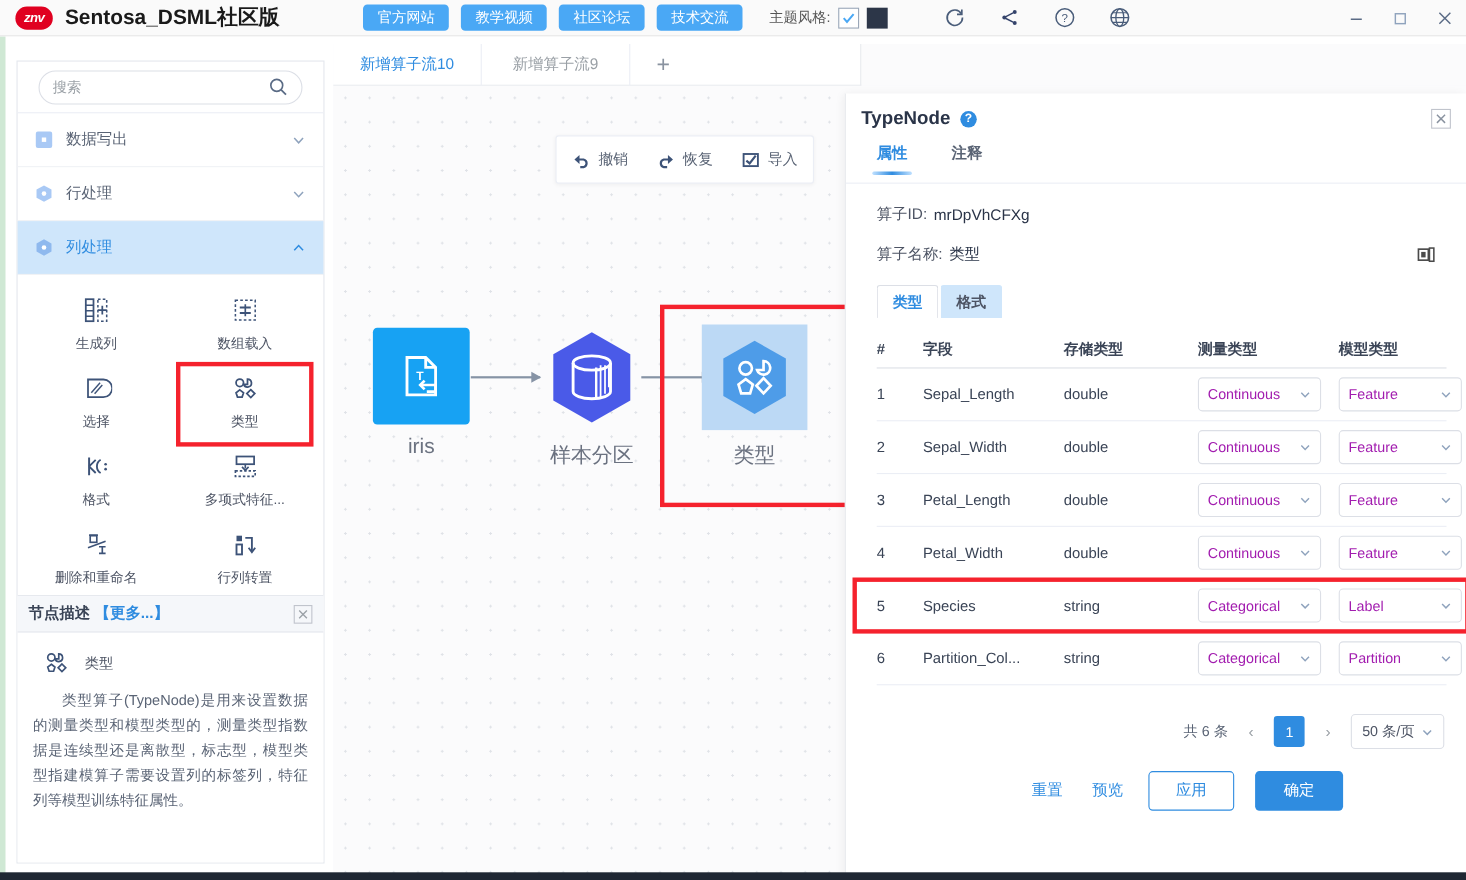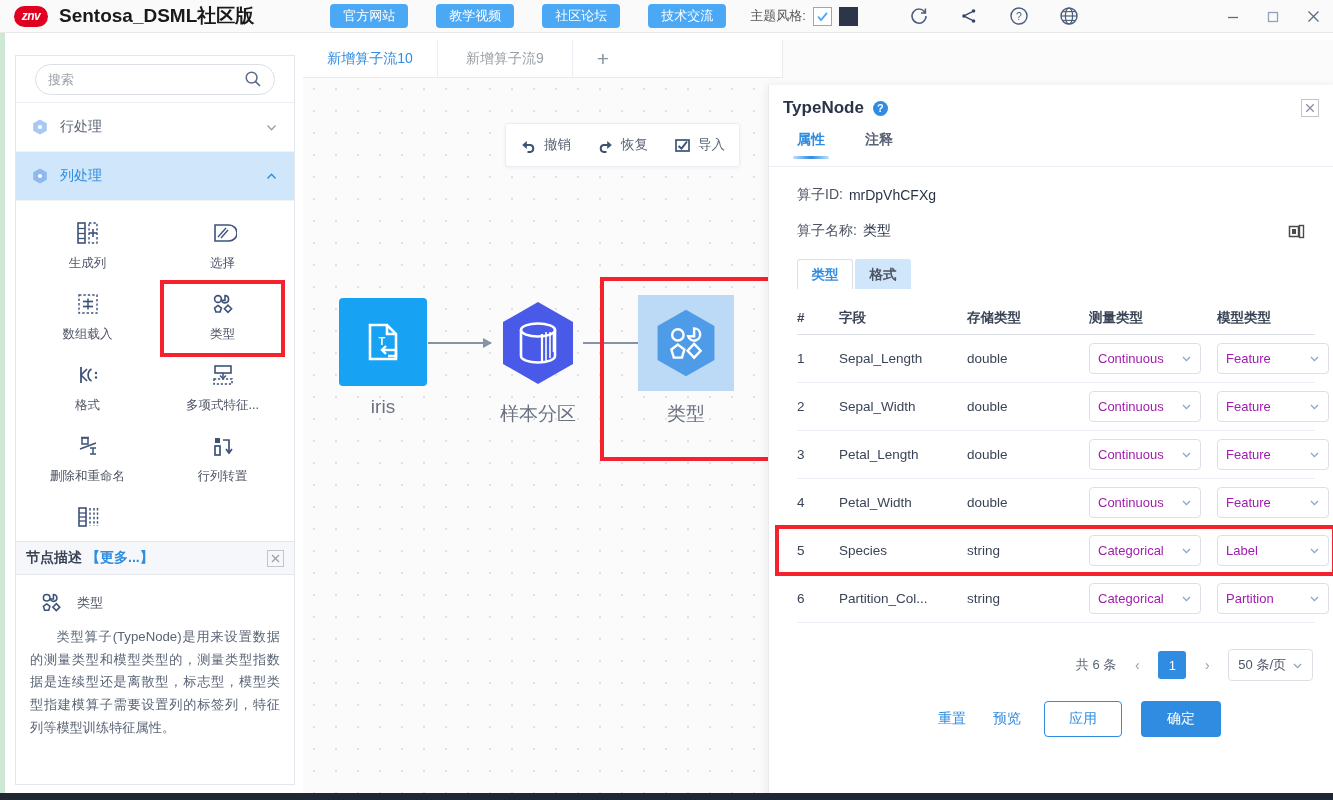--- a/index.html
+++ b/index.html
@@ -23,21 +23,21 @@
   .logo {
     width:34px; height:21px; border-radius:11px; background:#e00020;
     display:flex; align-items:center; justify-content:center;
     color:#fff; font-weight:bold; font-size:12px; font-style:italic;
     letter-spacing:-0.5px;
   }
   .app-title {
     margin-left:11px; font-size:19px; font-weight:bold; color:#1a1a1a;
     white-space:nowrap;
   }
-  .tb-btns { display:flex; align-items:flex-start; gap:28px; margin-left:76px; }
+  .tb-btns { display:flex; align-items:flex-start; gap:11px; margin-left:76px; }
   .tb-btn {
     background:#4aa8f5; color:#fff; font-size:13px;
     padding:5px 13px; border-radius:4px; border:none; cursor:pointer;
     white-space:nowrap; line-height:1.1;
   }
   .theme-wrap { display:flex; align-items:center; margin-left:24px; gap:7px; }
   .theme-label { font-size:13px; color:#555; white-space:nowrap; }
   .theme-check {
     width:19px; height:19px; border:1px solid #9aa7b8; background:#fff;
     display:flex; align-items:center; justify-content:center; cursor:pointer;
@@ -331,20 +331,30 @@
       <div class="search-box">
         <input type="text" placeholder="搜索" style="">
         <svg width="18" height="18" viewBox="0 0 18 18">
           <circle cx="7.6" cy="7.6" r="5.4" fill="none" stroke="#5a6b85" stroke-width="1.5"></circle>
           <line x1="11.6" y1="11.6" x2="16" y2="16" stroke="#5a6b85" stroke-width="1.6"></line>
         </svg>
       </div>
     </div>
 
 
+    <div class="cat">
+      <svg class="cat-ico" viewBox="0 0 16 16">
+        <rect x="0.5" y="0.5" width="15" height="15" rx="2" fill="#a9c9f5"></rect>
+        <rect x="6" y="6" width="4" height="4" fill="#fff"></rect>
+      </svg>
+      <span class="cat-label">数据写出</span>
+      <svg class="chev" viewBox="0 0 13 13">
+        <polyline points="2.5,4.5 6.5,8.8 10.5,4.5" fill="none" stroke="#8fa3bd" stroke-width="1.4"></polyline>
+      </svg>
+    </div>
 
     <div class="cat">
       <svg class="cat-ico" viewBox="0 0 16 16">
         <polygon points="8,0.6 14.8,4.3 14.8,11.7 8,15.4 1.2,11.7 1.2,4.3" fill="#a9c9f5"></polygon>
         <circle cx="8" cy="8" r="2.1" fill="#fff"></circle>
       </svg>
       <span class="cat-label">行处理</span>
       <svg class="chev" viewBox="0 0 13 13">
         <polyline points="2.5,4.5 6.5,8.8 10.5,4.5" fill="none" stroke="#8fa3bd" stroke-width="1.4"></polyline>
       </svg>
@@ -371,35 +381,35 @@
           <line x1="4" y1="19.5" x2="11" y2="19.5" stroke="#3d5378" stroke-width="1.3"></line>
           <rect x="15" y="4" width="8" height="20" fill="none" stroke="#3d5378" stroke-width="1.4" stroke-dasharray="2.4,2"></rect>
           <line x1="19" y1="10" x2="19" y2="18" stroke="#3d5378" stroke-width="1.6"></line>
           <line x1="15" y1="14" x2="23" y2="14" stroke="#3d5378" stroke-width="1.6"></line>
         </svg>
         <span class="op-label">生成列</span>
       </div>
 
       <div class="op">
         <svg class="op-ico" viewBox="0 0 28 28">
-          <path d="M6 6 h14 a3 3 0 0 1 0 16 h-14 z" fill="none" stroke="#3d5378" stroke-width="1.6"></path>
-          <line x1="9" y1="18" x2="17" y2="9" stroke="#3d5378" stroke-width="1.3"></line>
-          <line x1="12" y1="19" x2="19" y2="11" stroke="#3d5378" stroke-width="1.3"></line>
-        </svg>
-        <span class="op-label">选择</span>
-      </div>
-
-      <div class="op">
-        <svg class="op-ico" viewBox="0 0 28 28">
           <rect x="5" y="5" width="18" height="18" fill="none" stroke="#3d5378" stroke-width="1.4" stroke-dasharray="2.4,2"></rect>
           <line x1="9" y1="11.5" x2="19" y2="11.5" stroke="#3d5378" stroke-width="1.7"></line>
           <line x1="9" y1="16.5" x2="19" y2="16.5" stroke="#3d5378" stroke-width="1.7"></line>
           <line x1="14" y1="8.5" x2="14" y2="19.5" stroke="#3d5378" stroke-width="1.5"></line>
         </svg>
         <span class="op-label">数组载入</span>
+      </div>
+
+      <div class="op">
+        <svg class="op-ico" viewBox="0 0 28 28">
+          <path d="M6 6 h14 a3 3 0 0 1 0 16 h-14 z" fill="none" stroke="#3d5378" stroke-width="1.6"></path>
+          <line x1="9" y1="18" x2="17" y2="9" stroke="#3d5378" stroke-width="1.3"></line>
+          <line x1="12" y1="19" x2="19" y2="11" stroke="#3d5378" stroke-width="1.3"></line>
+        </svg>
+        <span class="op-label">选择</span>
       </div>
 
       <div class="op highlight">
         <svg class="op-ico" viewBox="0 0 28 28">
           <circle cx="9" cy="9" r="3.4" fill="none" stroke="#3d5378" stroke-width="1.6"></circle>
           <path d="M16 5.6 a3.6 3.6 0 1 1 -3.4 4.8 h3.4 z" fill="none" stroke="#3d5378" stroke-width="1.6"></path>
           <polygon points="9,15.4 12.4,18 11.1,22 6.9,22 5.6,18" fill="none" stroke="#3d5378" stroke-width="1.6"></polygon>
           <polygon points="19,15.2 22.6,18.8 19,22.4 15.4,18.8" fill="none" stroke="#3d5378" stroke-width="1.6"></polygon>
         </svg>
         <span class="op-label">类型</span>

